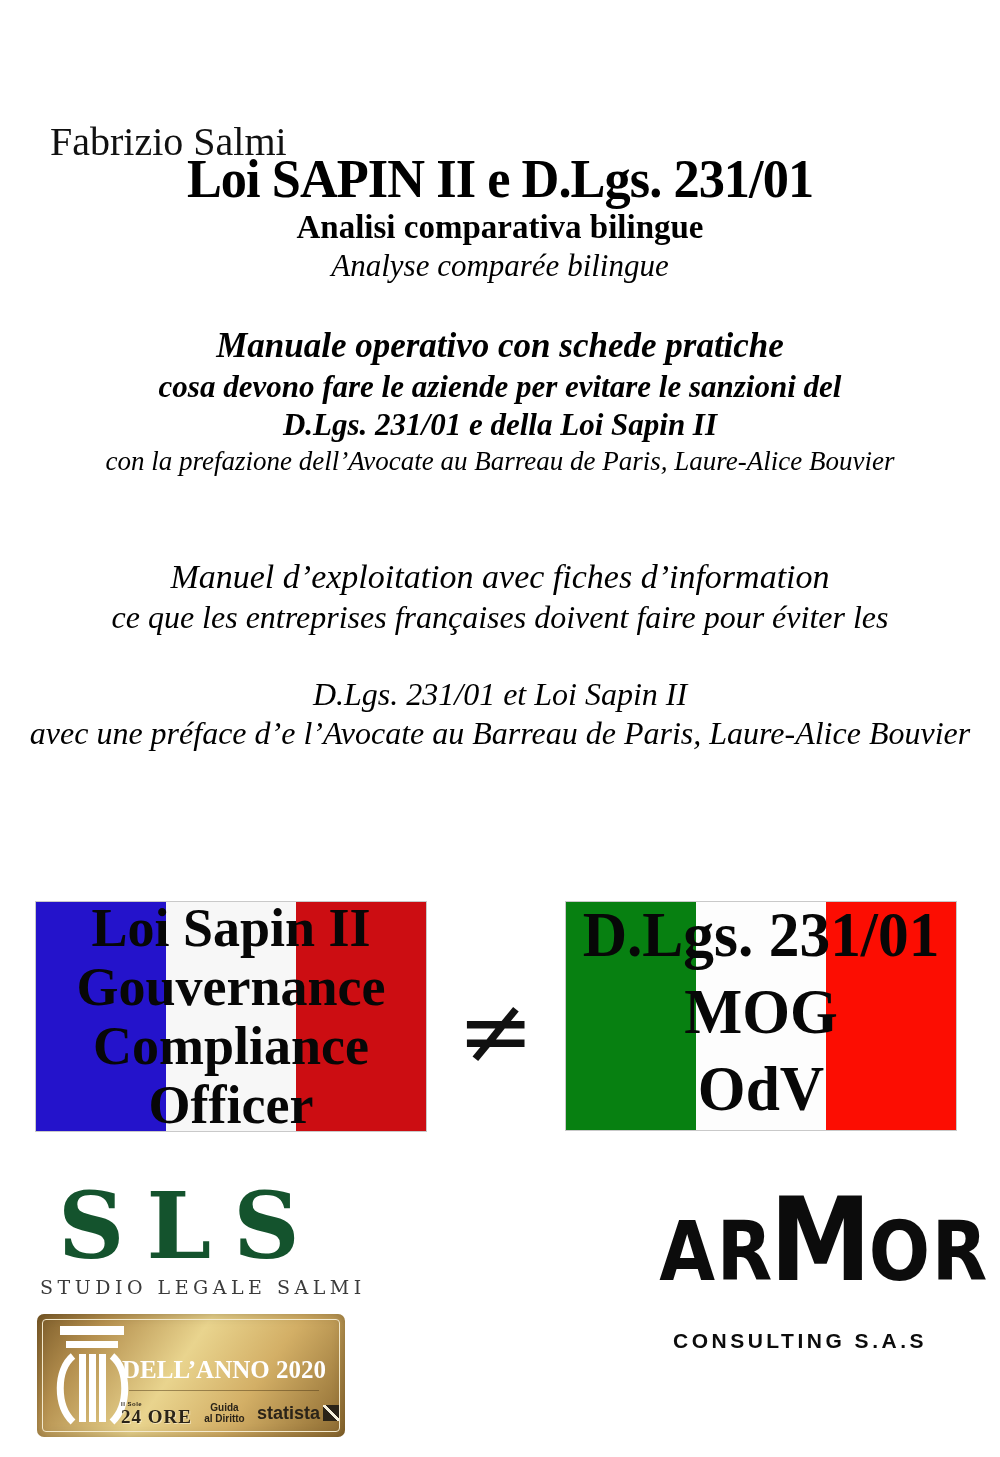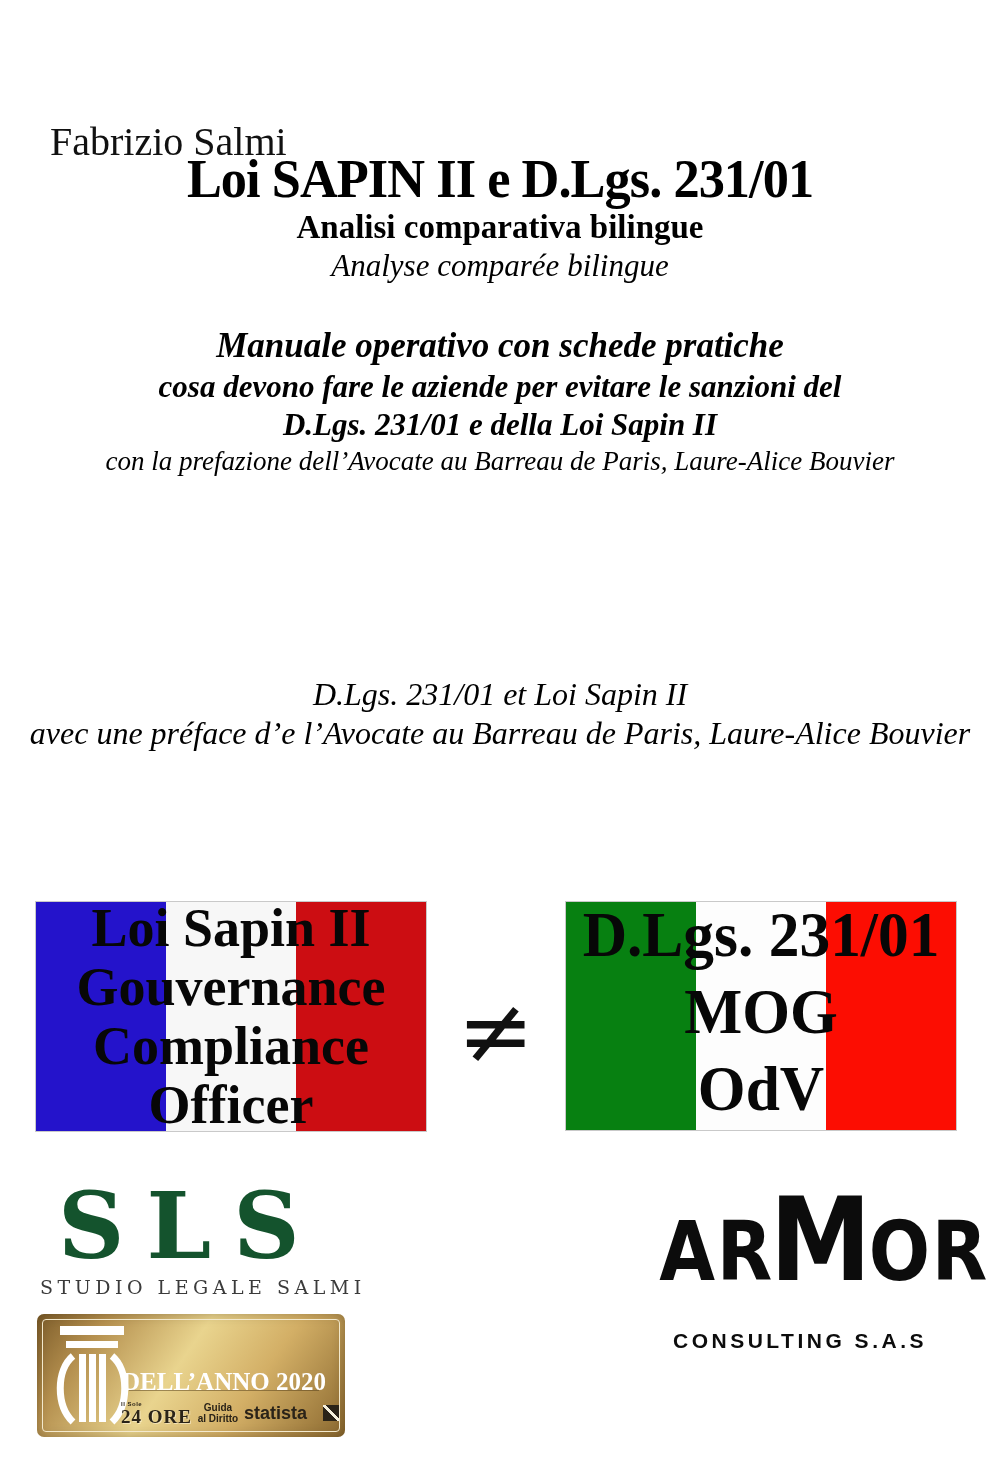--- a/index.html
+++ b/index.html
@@ -46,33 +46,33 @@
   .sls-name { position:absolute; left:40px; top:1276px; width:300px; text-align:center;
               font-family:"DejaVu Serif", serif; font-size:19px; letter-spacing:4.5px; color:#3b3b3b; white-space:nowrap; }
 
   .badge { position:absolute; left:37px; top:1314px; width:308px; height:123px; border-radius:7px;
            background:linear-gradient(125deg, #7c5c2a 0%, #b48f4e 18%, #e9d48e 45%, #d3af66 68%, #8a682f 100%);
            box-shadow:inset 0 0 12px rgba(60,40,10,.35); }
   .badge-border { position:absolute; inset:5px; border:1.5px solid #f3e9cd; border-radius:4px; pointer-events:none; }
   .badge-title1 { position:absolute; left:76px; top:15px; width:222px; text-align:center; color:#fff;
                   font-weight:bold; font-size:25px; line-height:27px; white-space:nowrap; }
   .badge-title2 { position:absolute; left:76px; top:42px; width:222px; text-align:center; color:#fff;
-                  font-weight:bold; font-size:25px; line-height:27px; white-space:nowrap;margin-top:12px; }
+                  font-weight:bold; font-size:25px; line-height:27px; white-space:nowrap; }
   .badge-divider { position:absolute; left:92px; top:76px; width:190px; height:1px; background:rgba(82,60,24,.5); }
   .badge-col-icon { position:absolute; left:11px; top:10px; }
 
   .badge-logos { position:absolute; left:84px; top:81px; width:218px; height:36px;
                  display:flex; align-items:center; justify-content:space-between; color:#2a2318; }
   .sole { position:relative; text-align:left; }
   .sole-small { display:block; font-family:"Liberation Sans", sans-serif; font-weight:bold;
                 font-size:6px; line-height:6px; letter-spacing:.5px; }
   .sole-big { display:block; font-weight:bold; font-size:19px; line-height:19px; letter-spacing:1px;
               text-shadow:1px 1px 0 rgba(255,248,225,.55); }
   .guida { font-family:"Liberation Sans", sans-serif; font-weight:bold; font-size:10px; line-height:11px; text-align:center; }
-  .statista { display:flex; align-items:center; gap:16px; }
+  .statista { display:flex; align-items:center; gap:3px; }
   .statista-word { font-family:"Liberation Sans", sans-serif; font-weight:bold; font-size:18px; }
   .statista-mark { width:16px; height:16px;
                    background:linear-gradient(45deg, #2a2318 0 44%, #f6f0dc 44% 58%, #2a2318 58% 100%); }
 
   .armor { position:absolute; left:640px; top:1186px; width:320px; text-align:center; color:#0c0c0c; }
   .armor-word { font-family:"DejaVu Sans", sans-serif; font-weight:bold; line-height:108px;
                 transform:scaleX(0.88); transform-origin:center bottom; white-space:nowrap; letter-spacing:2px; }
   .armor-word .lt { font-size:82px; }
   .armor-word .m  { font-size:116px; margin:0 -5px; }
   .armor-sub { margin-top:0px; font-family:Liberation Sans, sans-serif; font-weight:bold;
@@ -87,20 +87,22 @@
 
   <div class="centerline title">Loi SAPIN II e D.Lgs. 231/01</div>
   <div class="centerline subtitle-bold">Analisi comparativa bilingue</div>
   <div class="centerline subtitle-italic">Analyse comparée bilingue</div>
 
   <div class="centerline it-l1">Manuale operativo con schede pratiche</div>
   <div class="centerline it-l2">cosa devono fare le aziende per evitare le sanzioni del</div>
   <div class="centerline it-l3">D.Lgs. 231/01 e della Loi Sapin II</div>
   <div class="centerline it-l4">con la prefazione dell’Avocate au Barreau de Paris, Laure-Alice Bouvier</div>
 
+  <div class="centerline fr-l1">Manuel d’exploitation avec fiches d’information</div>
+  <div class="centerline fr-l2">ce que les entreprises françaises doivent faire pour éviter les</div>
   <div class="centerline fr-l4">D.Lgs. 231/01 et Loi Sapin II</div>
   <div class="centerline fr-l5">avec une préface d’e l’Avocate au Barreau de Paris, Laure-Alice Bouvier</div>
 
   <div class="flag flag-fr">
     <div class="stripe" style="background-color: rgb(36, 19, 203);"></div>
     <div class="stripe" style="background-color: rgb(247, 247, 247);"></div>
     <div class="stripe" style="background-color: rgb(204, 13, 18);"></div>
     <div class="flag-label fr">
       <div>Loi Sapin II</div>
       <div>Gouvernance</div>

